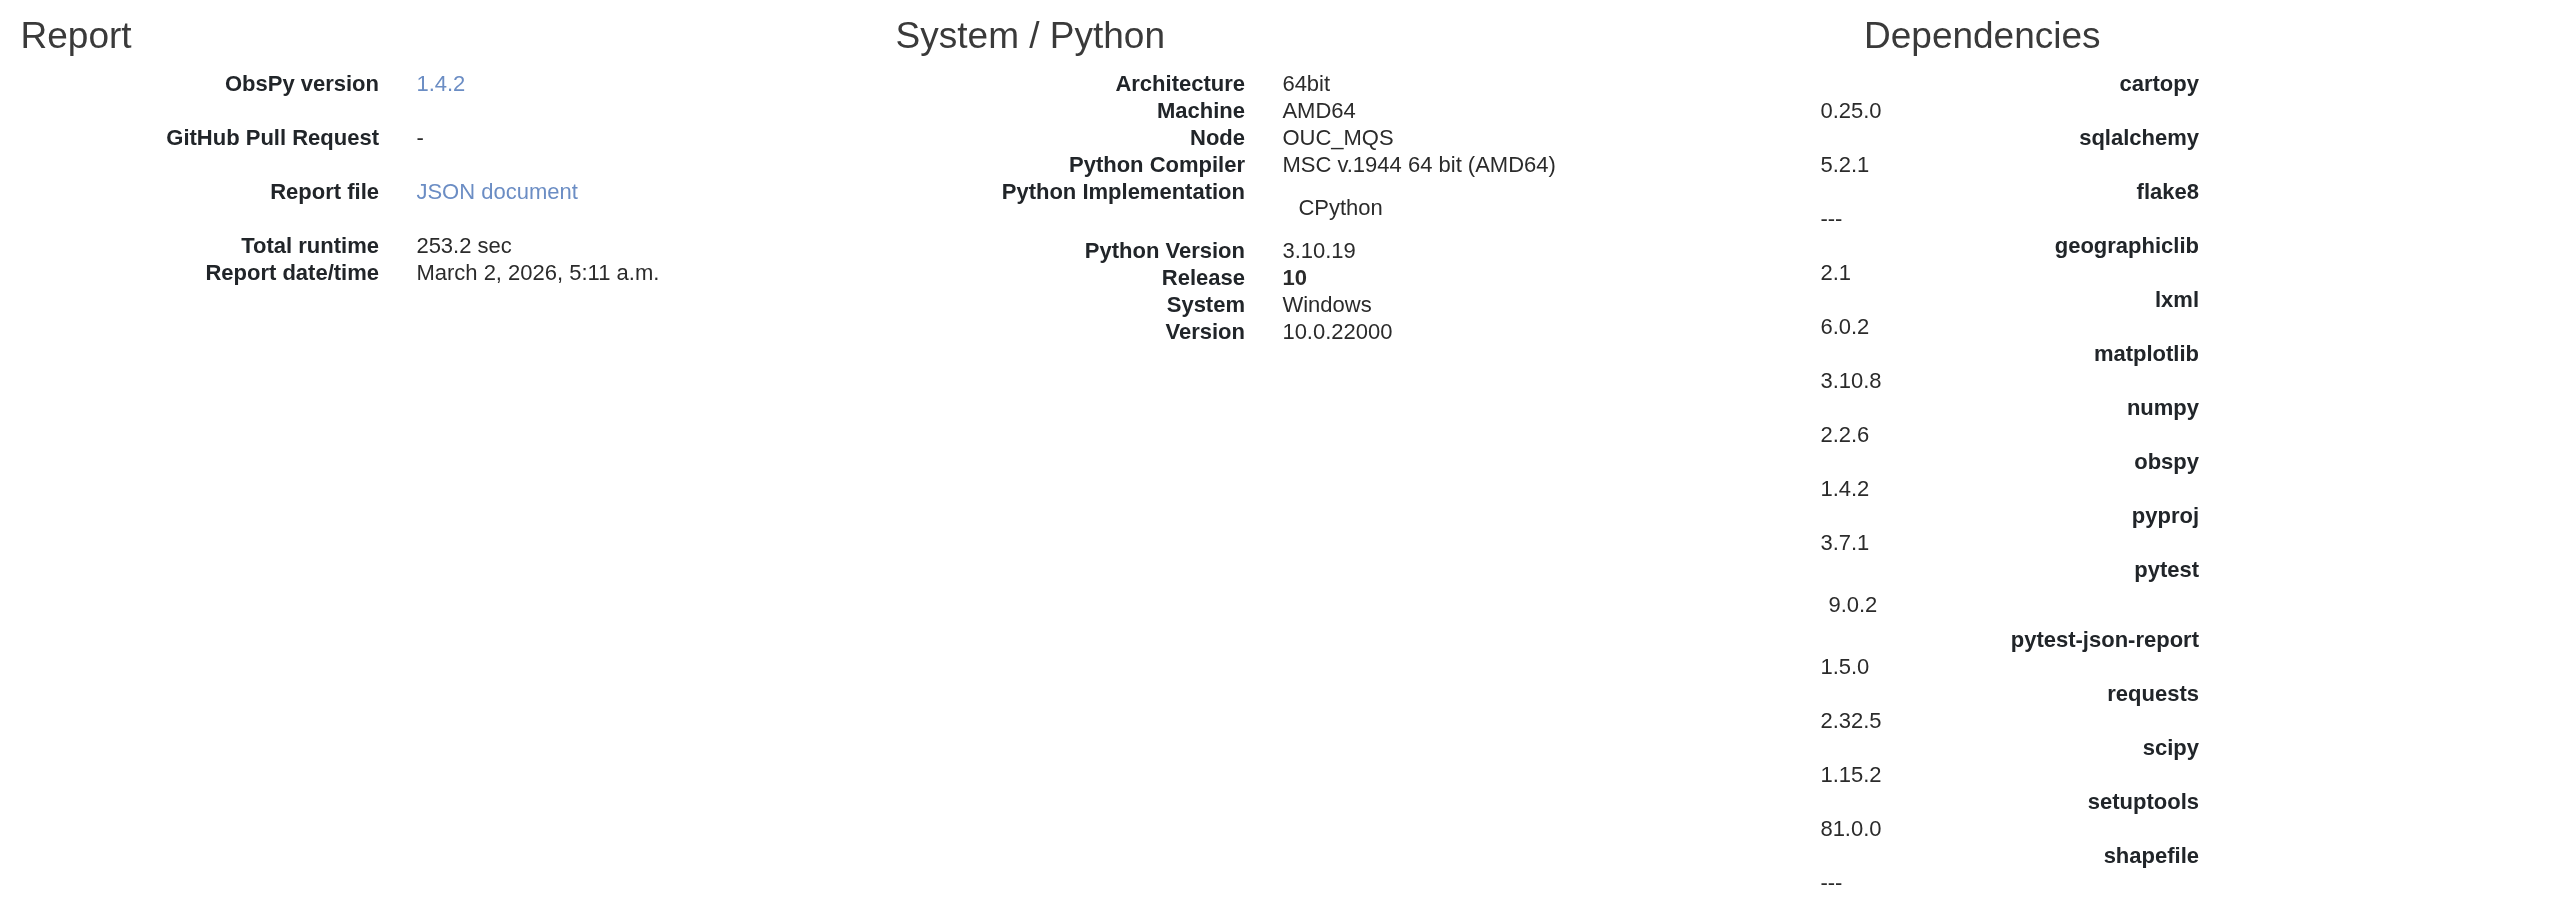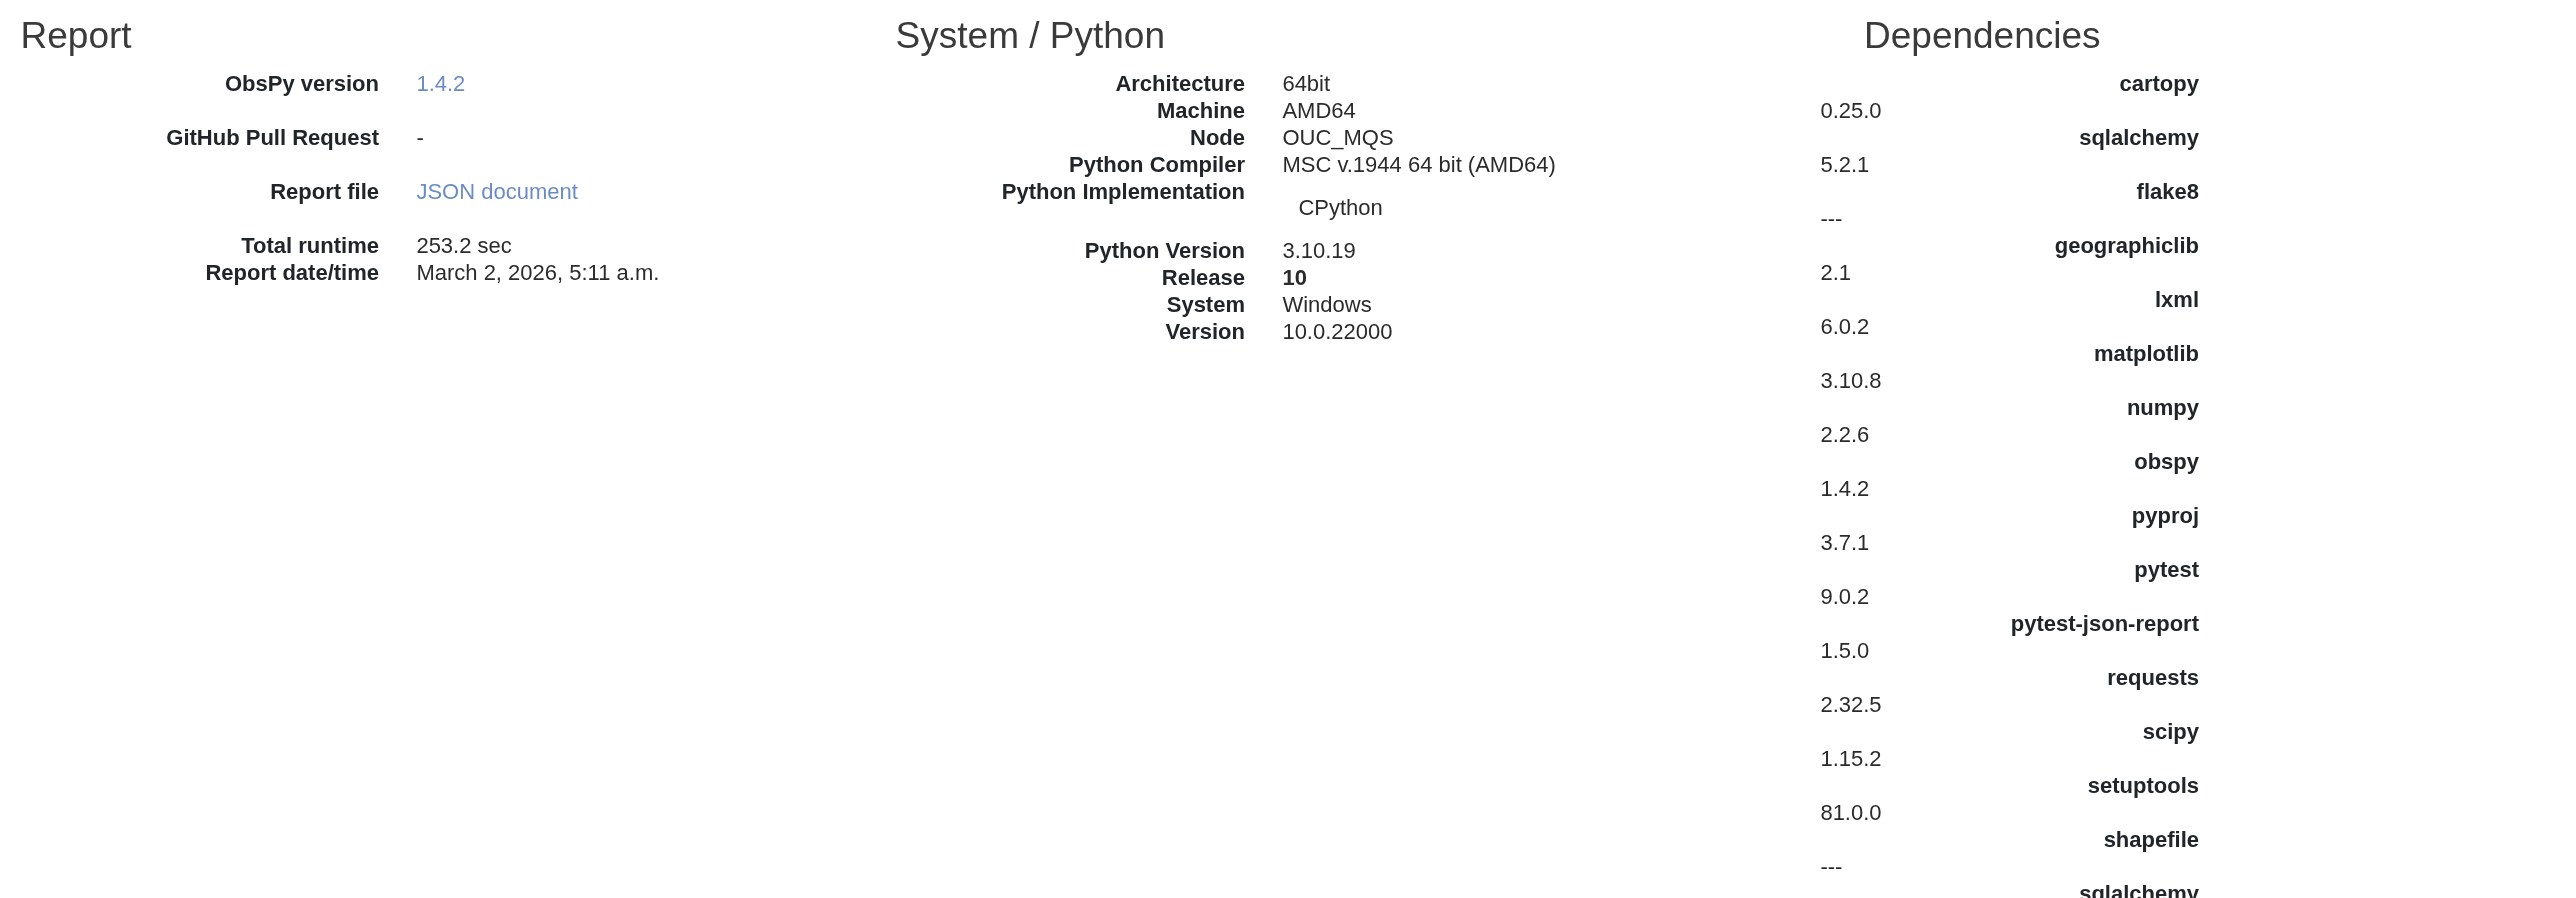--- a/index.html
+++ b/index.html
@@ -200,21 +200,21 @@
         <div class="row">
           <dt class="lbl">obspy</dt>
           <dd class="val" style="margin: 0px;">1.4.2</dd>
         </div>
         <div class="row">
           <dt class="lbl">pyproj</dt>
           <dd class="val" style="margin: 0px;">3.7.1</dd>
         </div>
         <div class="row">
           <dt class="lbl">pytest</dt>
-          <dd class="val" style="margin: 0px;">9.0.2</dd>
+          <dd class="val" style="margin: 8px;">9.0.2</dd>
         </div>
         <div class="row">
           <dt class="lbl">pytest-json-report</dt>
           <dd class="val" style="margin: 0px;">1.5.0</dd>
         </div>
         <div class="row">
           <dt class="lbl">requests</dt>
           <dd class="val" style="margin: 0px;">2.32.5</dd>
         </div>
         <div class="row">

